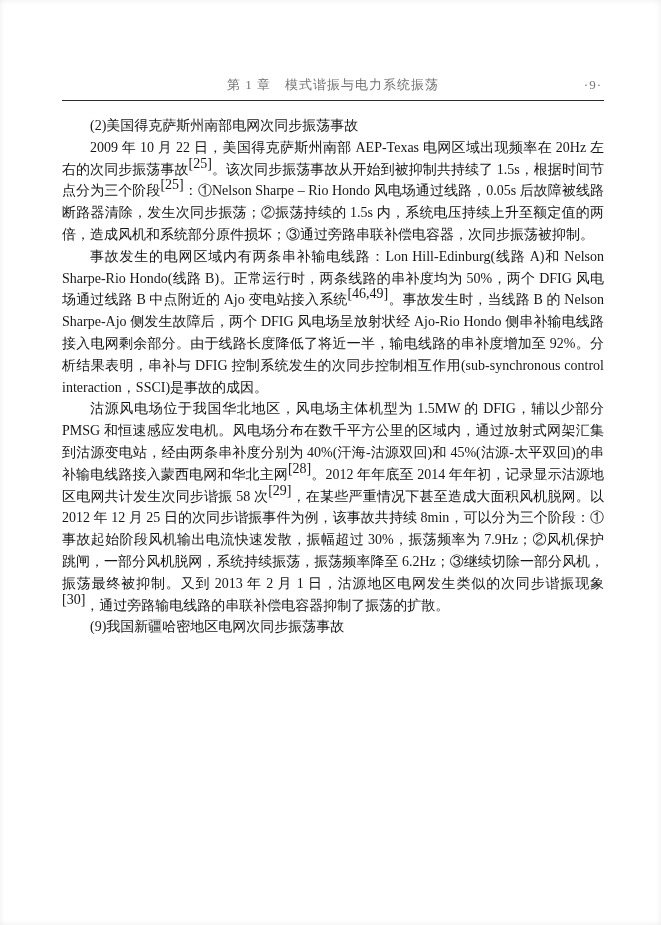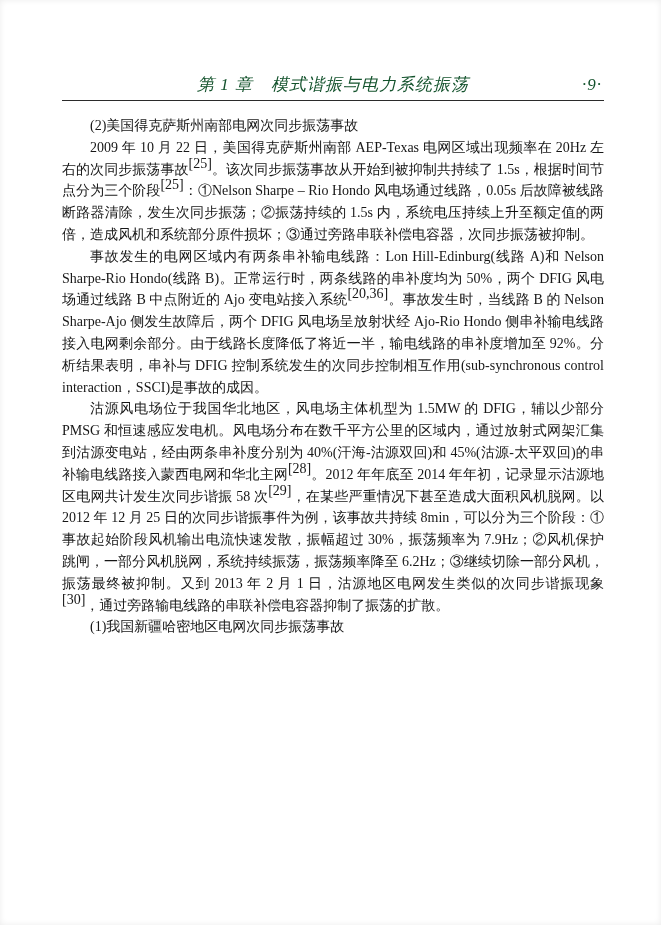--- a/index.html
+++ b/index.html
@@ -14,26 +14,25 @@
     box-sizing: border-box;
     margin: 0 auto;
     background: #ffffff;
     box-shadow: inset 0 0 6px rgba(0,0,0,0.08);
     padding: 76px 57px 40px 62px;
     font-family: "Liberation Serif", "DejaVu Serif", serif;
     color: #161616;
   }
   .page-header {
     position: relative;
-    font-size: 17px;
+    font-size: 13px;
     line-height: 17px;
     height: 17px;
     padding-bottom: 7px;
-    color: #14532d;
-    font-style: italic;
+    color: #737373;
   }
   .chapter-title {
     display: block;
     text-align: center;
     letter-spacing: 1px;
   }
   .page-number {
     position: absolute;
     right: 2px;
     top: 0;
@@ -63,17 +62,17 @@
 
 <div class="page">
   <header class="page-header">
     <span class="chapter-title">第 1 章　模式谐振与电力系统振荡</span>
     <span class="page-number">·9·</span>
   </header>
   <div class="header-rule"></div>
   <main class="body-text">
       <p class="subheading"><span>(2)美国得克萨斯州南部电网次同步振荡事故</span></p>
       <p class="body"><span>2009 年 10 月 22 日，美国得克萨斯州南部 AEP-Texas 电网区域出现频率在 20Hz 左右的次同步振荡事故</span><sup>[25]</sup><span>。该次同步振荡事故从开始到被抑制共持续了 1.5s，根据时间节点分为三个阶段</span><sup>[25]</sup><span>：①Nelson Sharpe – Rio Hondo 风电场通过线路，0.05s 后故障被线路断路器清除，发生次同步振荡；②振荡持续的 1.5s 内，系统电压持续上升至额定值的两倍，造成风机和系统部分原件损坏；③通过旁路串联补偿电容器，次同步振荡被抑制。</span></p>
-      <p class="body"><span>事故发生的电网区域内有两条串补输电线路：Lon Hill-Edinburg(线路 A)和 Nelson Sharpe-Rio Hondo(线路 B)。正常运行时，两条线路的串补度均为 50%，两个 DFIG 风电场通过线路 B 中点附近的 Ajo 变电站接入系统</span><sup>[20,36]</sup><span>。事故发生时，当线路 B 的 Nelson Sharpe-Ajo 侧发生故障后，两个 DFIG 风电场呈放射状经 Ajo-Rio Hondo 侧串补输电线路接入电网剩余部分。由于线路长度降低了将近一半，输电线路的串补度增加至 92%。分析结果表明，串补与 DFIG 控制系统发生的次同步控制相互作用(sub-synchronous control interaction，SSCI)是事故的成因。</span></p>
+      <p class="body"><span>事故发生的电网区域内有两条串补输电线路：Lon Hill-Edinburg(线路 A)和 Nelson Sharpe-Rio Hondo(线路 B)。正常运行时，两条线路的串补度均为 50%，两个 DFIG 风电场通过线路 B 中点附近的 Ajo 变电站接入系统</span><sup>[46,49]</sup><span>。事故发生时，当线路 B 的 Nelson Sharpe-Ajo 侧发生故障后，两个 DFIG 风电场呈放射状经 Ajo-Rio Hondo 侧串补输电线路接入电网剩余部分。由于线路长度降低了将近一半，输电线路的串补度增加至 92%。分析结果表明，串补与 DFIG 控制系统发生的次同步控制相互作用(sub-synchronous control interaction，SSCI)是事故的成因。</span></p>
       <p class="body"><span>沽源风电场位于我国华北地区，风电场主体机型为 1.5MW 的 DFIG，辅以少部分 PMSG 和恒速感应发电机。风电场分布在数千平方公里的区域内，通过放射式网架汇集到沽源变电站，经由两条串补度分别为 40%(汗海-沽源双回)和 45%(沽源-太平双回)的串补输电线路接入蒙西电网和华北主网</span><sup>[28]</sup><span>。2012 年年底至 2014 年年初，记录显示沽源地区电网共计发生次同步谐振 58 次</span><sup>[29]</sup><span>，在某些严重情况下甚至造成大面积风机脱网。以 2012 年 12 月 25 日的次同步谐振事件为例，该事故共持续 8min，可以分为三个阶段：①事故起始阶段风机输出电流快速发散，振幅超过 30%，振荡频率为 7.9Hz；②风机保护跳闸，一部分风机脱网，系统持续振荡，振荡频率降至 6.2Hz；③继续切除一部分风机，振荡最终被抑制。又到 2013 年 2 月 1 日，沽源地区电网发生类似的次同步谐振现象</span><sup>[30]</sup><span>，通过旁路输电线路的串联补偿电容器抑制了振荡的扩散。</span></p>
-      <p class="subheading"><span>(1)我国新疆哈密地区电网次同步振荡事故</span></p>
+      <p class="subheading"><span>(9)我国新疆哈密地区电网次同步振荡事故</span></p>
     </main>
 </div>
 
 </body></html>

